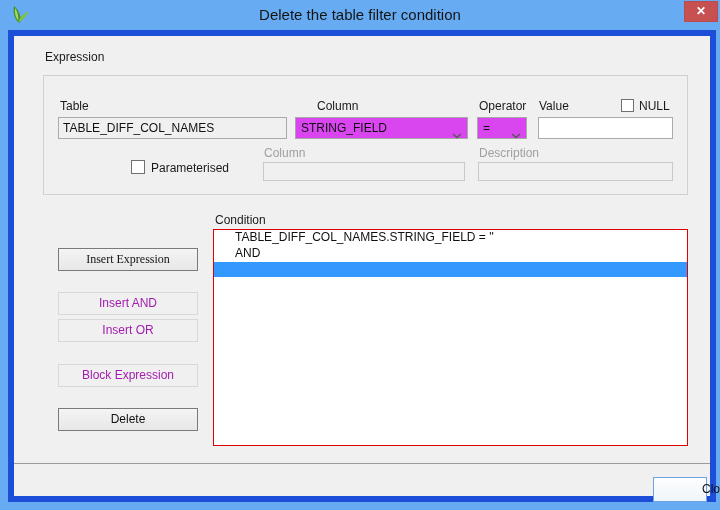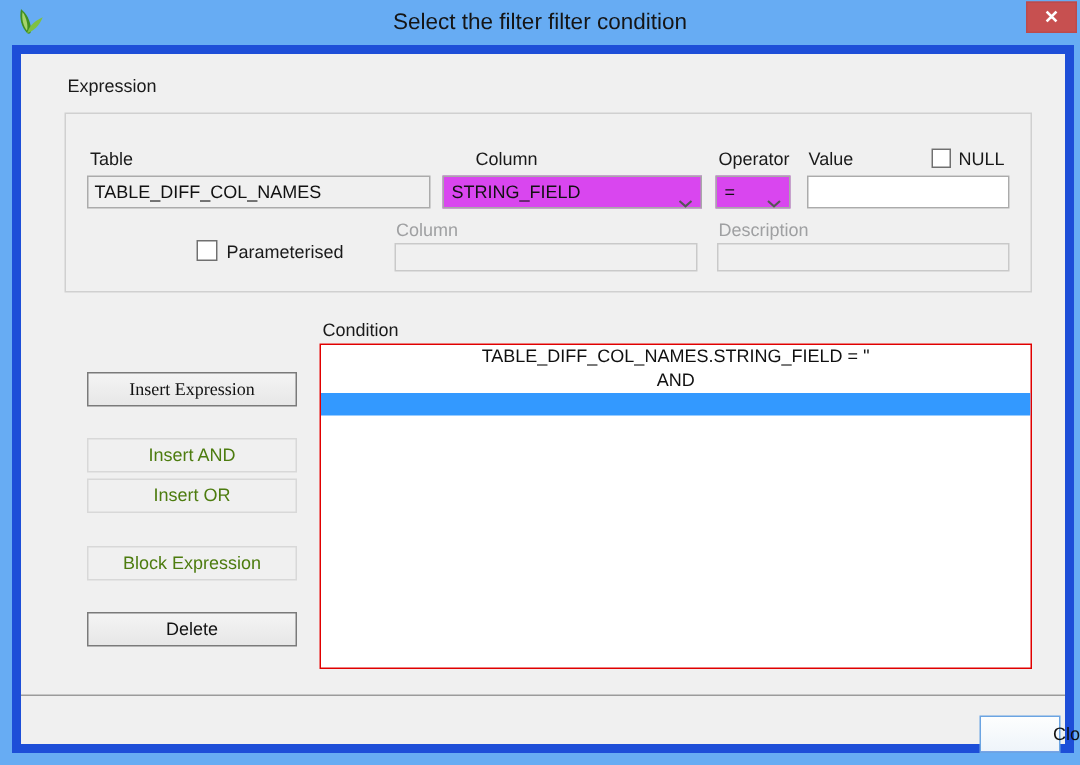--- a/index.html
+++ b/index.html
@@ -39,49 +39,49 @@
 
   .combo { position:absolute; border:1px solid #a8a8a8; background:#d946ef;
     font-size:12px; line-height:20px; padding:0 18px 0 5px; color:#111; }
   .combo .chev { position:absolute; right:5px; top:50%; margin-top:-3px; }
 
   .checkbox { position:absolute; width:13px; height:13px; background:#fff;
     border:1px solid #707070; }
 
   #condition-box { position:absolute; left:199px; top:193px; width:475px; height:217px;
     background:#ffffff; border:1px solid #e00000; overflow:hidden; }
-  .cond-row { height:16px; line-height:15px; font-size:12px; padding:0 7px;
-    white-space:pre; color:#101010;text-align:center; }
+  .cond-row { height:16px; line-height:15px; font-size:12px; padding:0 21px;
+    white-space:pre; color:#101010; }
   .cond-row.selected { background:#3399ff; height:15px; color:#ffffff; }
 
   .side-btn { position:absolute; left:44px; width:140px; height:23px;
     border:1px solid #7a7a7a; background:linear-gradient(#f4f4f4,#e7e7e7);
     font-size:12px; color:#121212; text-align:center; line-height:21px; cursor:default; }
-  .side-btn.disabled { border-color:#d8d8d8; background:#f0f0f0; color:#4d7c0f; }
+  .side-btn.disabled { border-color:#d8d8d8; background:#f0f0f0; color:#a21caf; }
 
   #footer { position:absolute; left:0; right:0; bottom:0; height:33px;
     border-top:1px solid #9b9b9b; background:#f0f0f0; }
   #close-button { position:absolute; left:639px; top:441px; width:54px; height:25px;
     border:1px solid #6ba4e2; background:linear-gradient(#fdfefe,#eef4fa);
     font-size:12px; color:#111; text-align:center; line-height:23px; cursor:default;padding-left:48px; }
 </style>
 </head>
 <body>
 
 <div id="window">
 
   <div id="titlebar">
     <span id="app-icon">
       <svg width="22" height="22" viewBox="0 0 22 22">
         <path d="M5 2 C3.8 8 5.2 14 9 18 C10.2 19 11.3 18.4 11.6 17.2 C12 14 10.8 8.5 7.5 4.5 Z" fill="#3f8f22"></path>
         <path d="M9 18 C13.5 17 17.5 12.5 19.5 7.5 C15 9.5 11.8 12 10.2 15.4 Z" fill="#7fc043"></path>
         <path d="M6 4 C5.4 8.5 6.3 13 9 16.5 C9.8 14 9 8 6 4 Z" fill="#a5d46b"></path>
       </svg>
     </span>
-    <div id="title-text">Select the filter filter condition</div>
+    <div id="title-text">Delete the table filter condition</div>
     <div id="close-btn">✕</div>
   </div>
 
   <div id="dialog-body">
 
     <div class="lbl" style="left:31px; top:14px;">Expression</div>
     <div id="expression-group"></div>
 
     <div class="lbl" style="left:46px; top:63px;">Table</div>
     <div class="field field-ro" style="left:44px; top:81px; width:229px; height:22px;">TABLE_DIFF_COL_NAMES</div>

